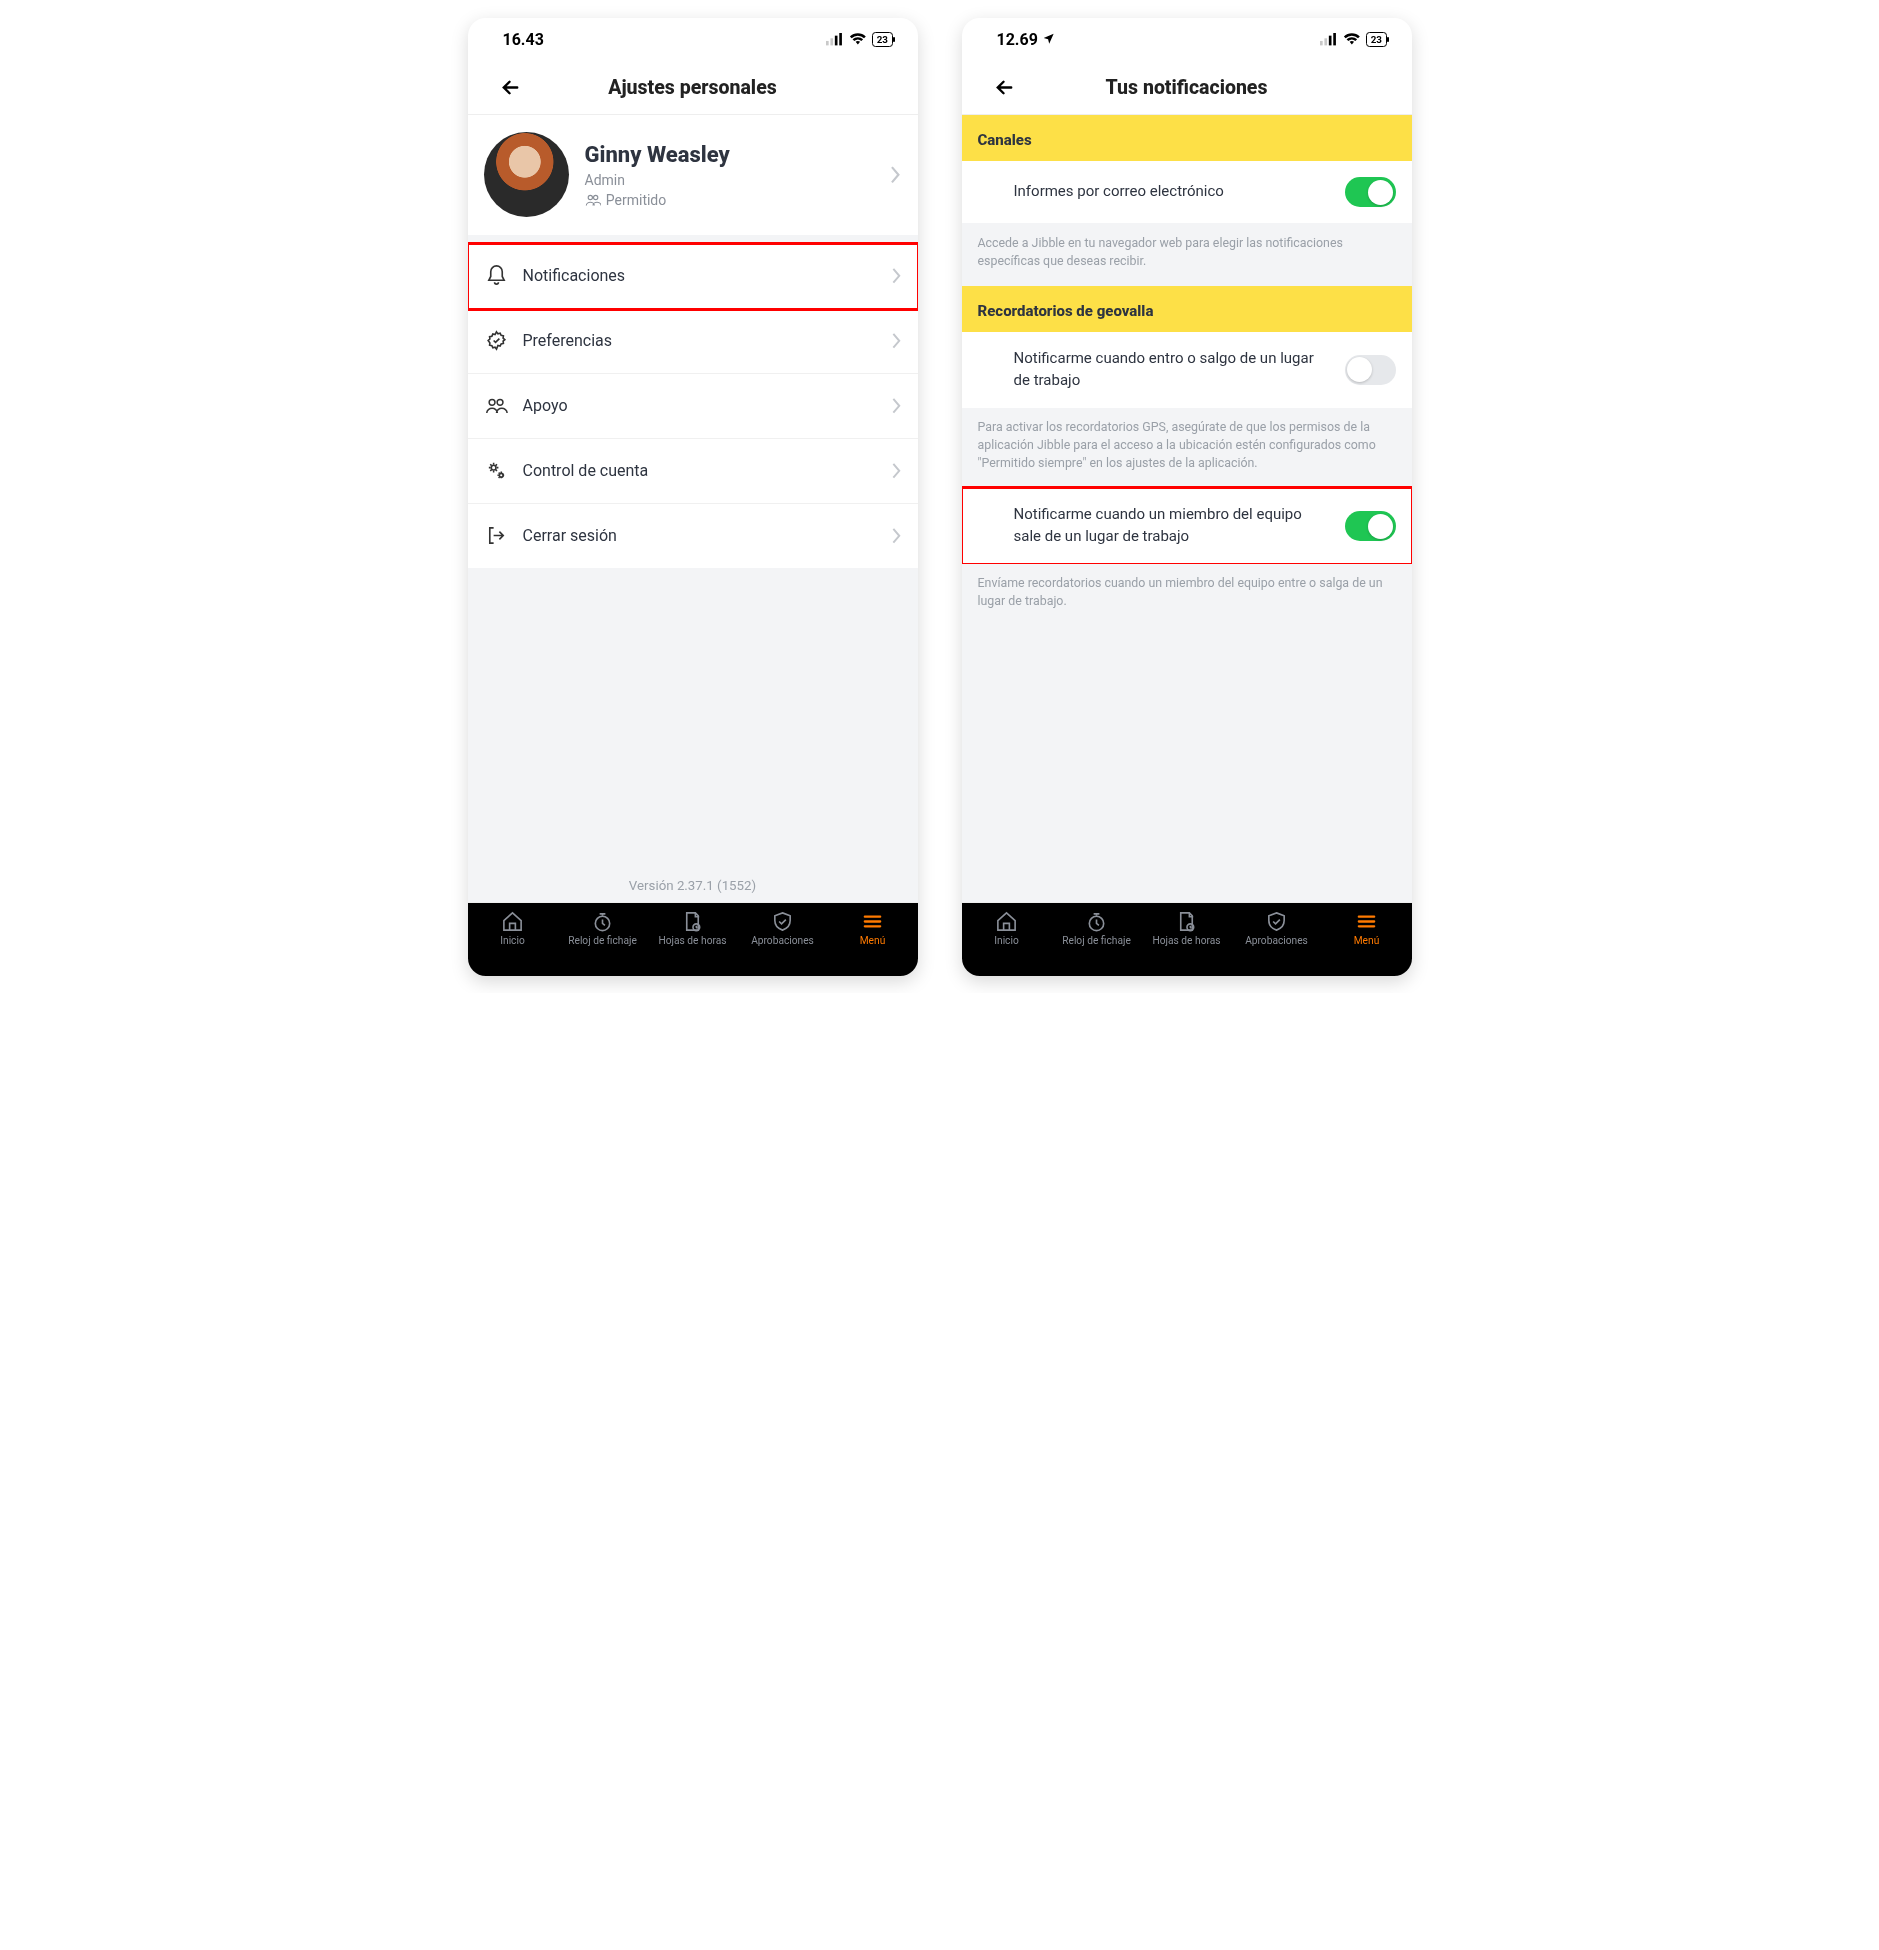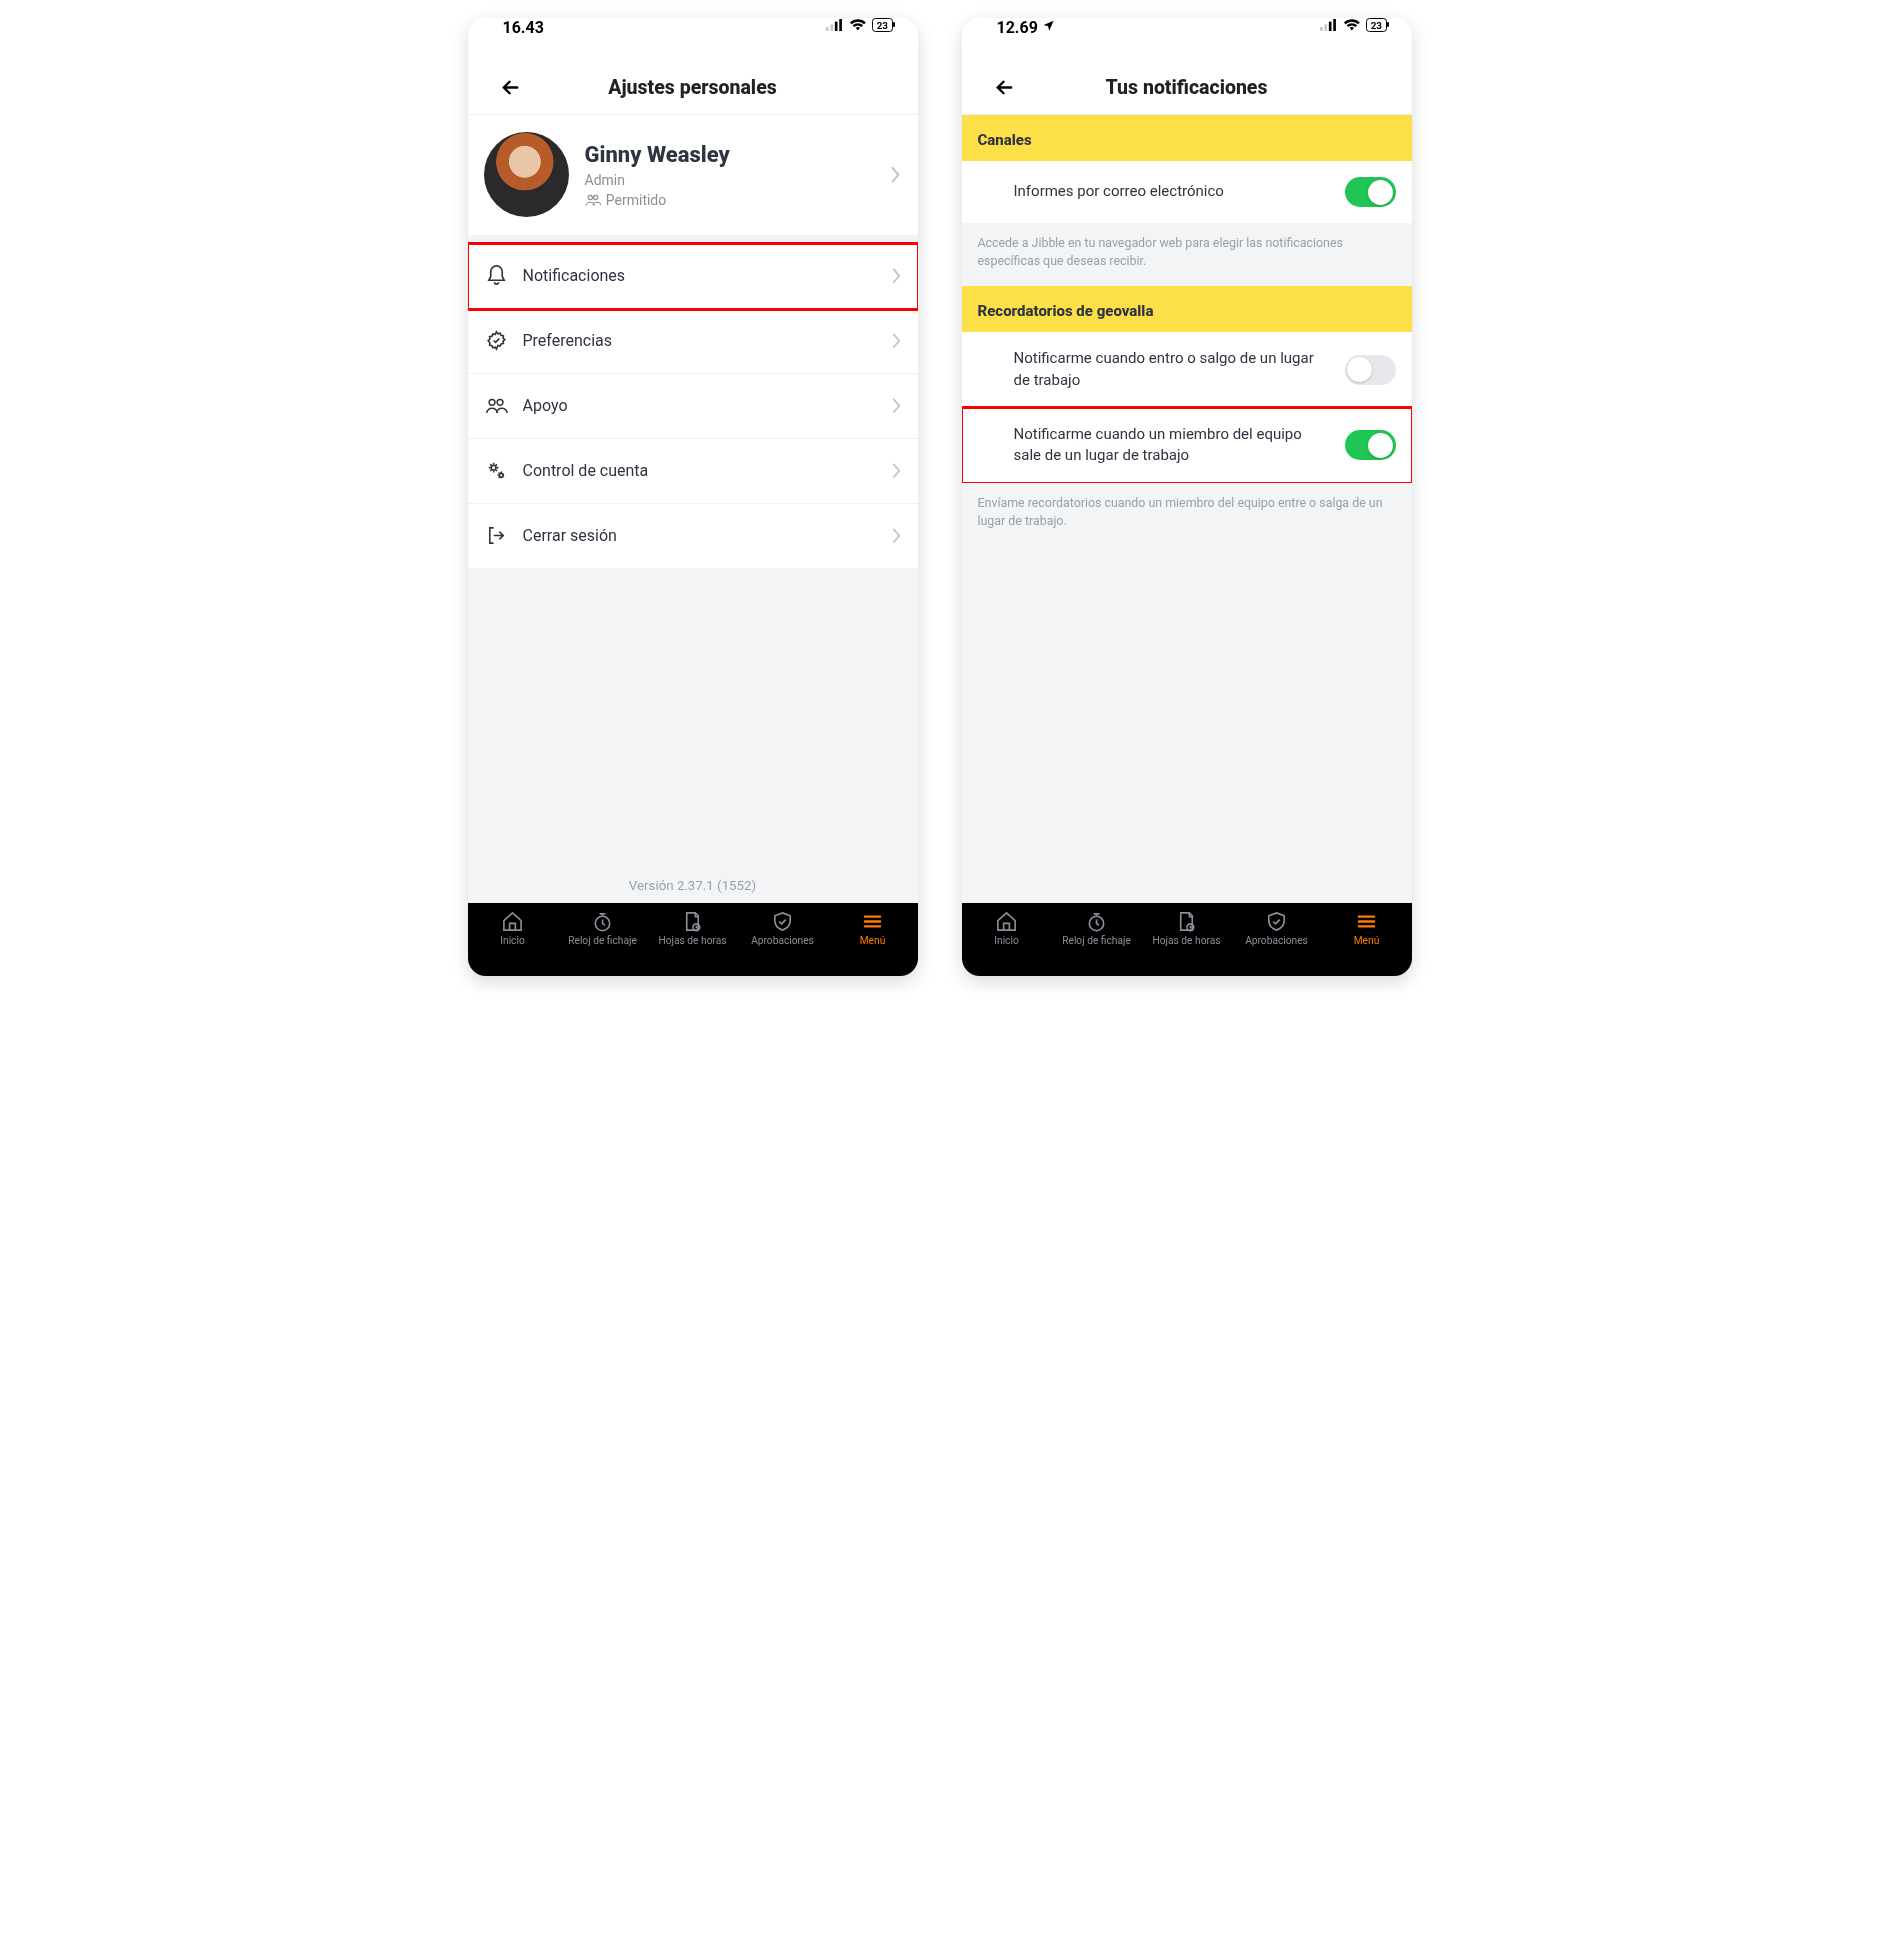--- a/index.html
+++ b/index.html
@@ -19,21 +19,21 @@
     box-shadow: 0 5.3px 17.7px rgba(0,0,0,0.15);
     overflow: hidden;
     display: flex;
     flex-direction: column;
     position: relative;
   }
   .status-bar {
     height: 44px;
     display: flex;
     justify-content: space-between;
-    align-items: flex-start;
+    align-items: center;
     padding: 0 25px 0 35px;
     font-weight: 700;
     font-size: 16px;
   }
   .status-icons { display: flex; align-items: center; gap: 5.3px; }
   .nav-header {
     height: 53px;
     display: flex;
     align-items: center;
     padding: 0 28px;
@@ -384,20 +384,21 @@
     <div class="help-text">Accede a Jibble en tu navegador web para elegir las notificaciones específicas que deseas recibir.</div>
 
     <div class="section-header">Recordatorios de geovalla</div>
 
     <div class="toggle-row">
       <div class="toggle-label">Notificarme cuando entro o salgo de un lugar de trabajo</div>
       <div class="toggle off">
           <div class="knob"></div>
         </div>
     </div>
+    <div class="help-text">Para activar los recordatorios GPS, asegúrate de que los permisos de la aplicación Jibble para el acceso a la ubicación estén configurados como "Permitido siempre" en los ajustes de la aplicación.</div>
 
     <div class="toggle-row highlight">
       <div class="toggle-label">Notificarme cuando un miembro del equipo sale de un lugar de trabajo</div>
       <div class="toggle on">
           <div class="knob"></div>
         </div>
     </div>
     <div class="help-text">Envíame recordatorios cuando un miembro del equipo entre o salga de un lugar de trabajo.</div>
 
     <div class="spacer-fill"></div>

